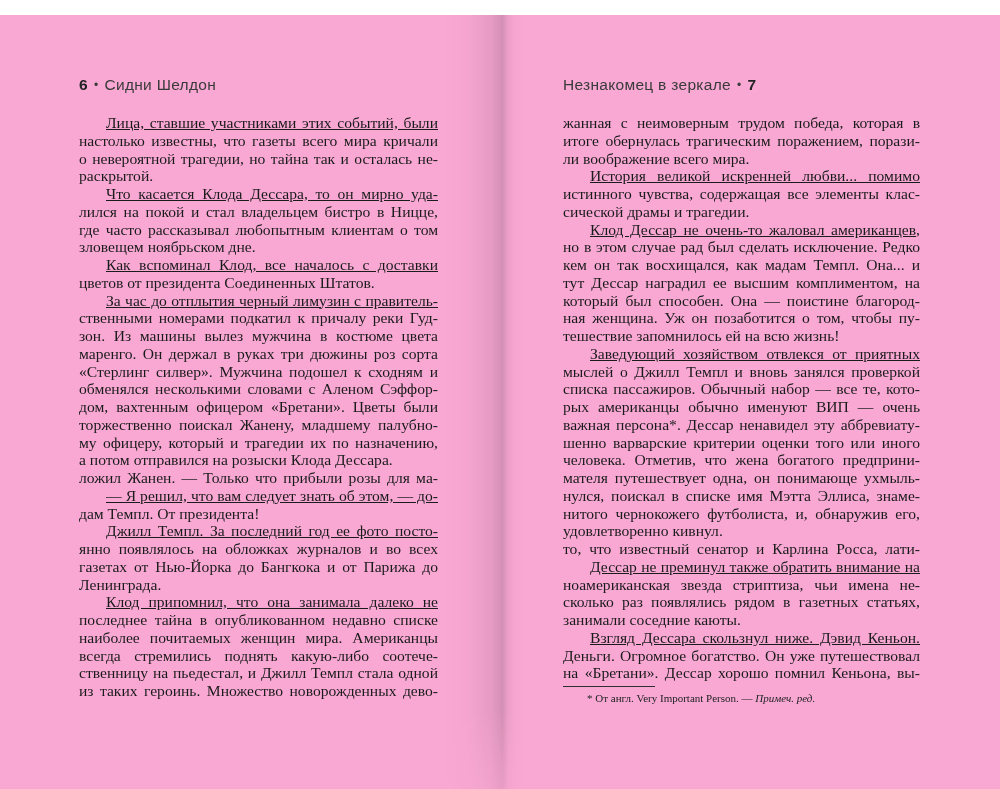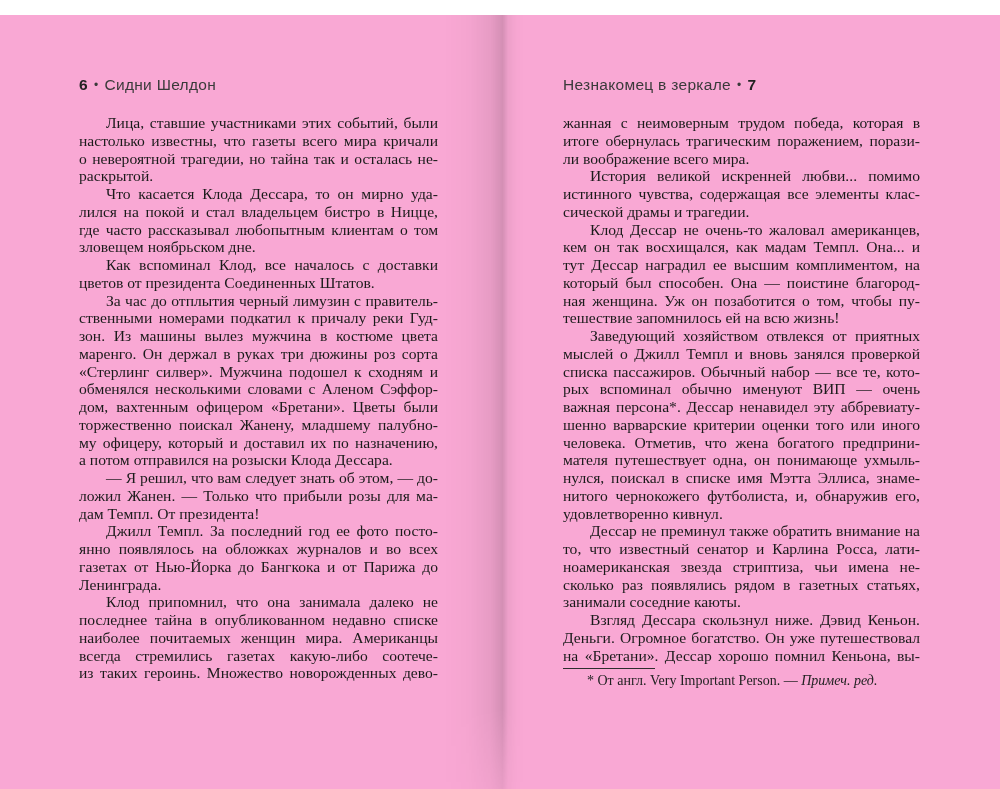--- a/index.html
+++ b/index.html
@@ -69,33 +69,33 @@
   #right-body { left: 563px; width: 357px; }
 
   .para { margin: 0; padding: 0; }
   .line {
     text-align: justify;
     text-align-last: justify;
     white-space: normal;
     overflow: hidden;
     height: 17.75px;
   }
-  .line.first { text-indent: 27px; }
+  .line.first { text-indent: 27px; text-decoration: underline; }
   .line.endline { text-align-last: left; }
 
   .footnote {
     margin-top: 4px;
   }
   .footnote-rule {
     width: 92px;
     border-top: 1.6px solid #2e2e2e;
     margin-bottom: 4px;
   }
   .footnote-text {
-    font-size: 14px;
+    font-size: 11px;
     line-height: 15px;
     text-indent: 24px;
     color: #222;
   }
   .footnote-text .fn-italic { font-style: italic; }
 </style>
 </head>
 <body>
 
 <div class="spread">
@@ -127,79 +127,81 @@
       </div>
       <div class="para">
         <div class="line first">За час до отплытия черный лимузин с правитель-</div>
         <div class="line">ственными номерами подкатил к причалу реки Гуд-</div>
         <div class="line">зон. Из машины вылез мужчина в костюме цвета</div>
         <div class="line">маренго. Он держал в руках три дюжины роз сорта</div>
         <div class="line">«Стерлинг силвер». Мужчина подошел к сходням и</div>
         <div class="line">обменялся несколькими словами с Аленом Сэффор-</div>
         <div class="line">дом, вахтенным офицером «Бретани». Цветы были</div>
         <div class="line">торжественно поискал Жанену, младшему палубно-</div>
-        <div class="line">му офицеру, который и доставил их по назначению,</div>
+        <div class="line">му офицеру, который и трагедии их по назначению,</div>
         <div class="line endline">а потом отправился на розыски Клода Дессара.</div>
       </div>
       <div class="para">
+        <div class="line">ложил Жанен. — Только что прибыли розы для ма-</div>
         <div class="line first">— Я решил, что вам следует знать об этом, — до-</div>
-        <div class="line">ложил Жанен. — Только что прибыли розы для ма-</div>
         <div class="line endline">дам Темпл. От президента!</div>
       </div>
       <div class="para">
         <div class="line first">Джилл Темпл. За последний год ее фото посто-</div>
         <div class="line">янно появлялось на обложках журналов и во всех</div>
         <div class="line">газетах от Нью-Йорка до Бангкока и от Парижа до</div>
         <div class="line endline">Ленинграда.</div>
       </div>
       <div class="para">
         <div class="line first">Клод припомнил, что она занимала далеко не</div>
         <div class="line">последнее тайна в опубликованном недавно списке</div>
         <div class="line">наиболее почитаемых женщин мира. Американцы</div>
-        <div class="line">всегда стремились газетах какую-либо соотече-</div>
+        <div class="line">всегда стремились поднять какую-либо соотече-</div>
+        <div class="line">ственницу на пьедестал, и Джилл Темпл стала одной</div>
         <div class="line">из таких героинь. Множество новорожденных дево-</div>
       </div>
     </div>
 
   <div class="page-body" id="right-body">
 
   <div class="para">
         <div class="line">жанная с неимоверным трудом победа, которая в</div>
         <div class="line">итоге обернулась трагическим поражением, порази-</div>
         <div class="line endline">ли воображение всего мира.</div>
       </div>
       <div class="para">
         <div class="line first">История великой искренней любви... помимо</div>
         <div class="line">истинного чувства, содержащая все элементы клас-</div>
         <div class="line endline">сической драмы и трагедии.</div>
       </div>
       <div class="para">
         <div class="line first">Клод Дессар не очень-то жаловал американцев,</div>
+        <div class="line">но в этом случае рад был сделать исключение. Редко</div>
         <div class="line">кем он так восхищался, как мадам Темпл. Она... и</div>
         <div class="line">тут Дессар наградил ее высшим комплиментом, на</div>
         <div class="line">который был способен. Она — поистине благород-</div>
         <div class="line">ная женщина. Уж он позаботится о том, чтобы пу-</div>
         <div class="line endline">тешествие запомнилось ей на всю жизнь!</div>
       </div>
       <div class="para">
         <div class="line first">Заведующий хозяйством отвлекся от приятных</div>
         <div class="line">мыслей о Джилл Темпл и вновь занялся проверкой</div>
         <div class="line">списка пассажиров. Обычный набор — все те, кото-</div>
-        <div class="line">рых вспоминал обычно именуют ВИП — очень</div>
+        <div class="line">рых американцы обычно именуют ВИП — очень</div>
         <div class="line">важная персона*. Дессар ненавидел эту аббревиату-</div>
         <div class="line">шенно варварские критерии оценки того или иного</div>
         <div class="line">человека. Отметив, что жена богатого предприни-</div>
         <div class="line">мателя путешествует одна, он понимающе ухмыль-</div>
         <div class="line">нулся, поискал в списке имя Мэтта Эллиса, знаме-</div>
         <div class="line">нитого чернокожего футболиста, и, обнаружив его,</div>
         <div class="line endline">удовлетворенно кивнул.</div>
       </div>
       <div class="para">
+        <div class="line">то, что известный сенатор и Карлина Росса, лати-</div>
         <div class="line first">Дессар не преминул также обратить внимание на</div>
-        <div class="line">то, что известный сенатор и Карлина Росса, лати-</div>
         <div class="line">ноамериканская звезда стриптиза, чьи имена не-</div>
         <div class="line">сколько раз появлялись рядом в газетных статьях,</div>
         <div class="line endline">занимали соседние каюты.</div>
       </div>
       <div class="para">
         <div class="line first">Взгляд Дессара скользнул ниже. Дэвид Кеньон.</div>
         <div class="line">Деньги. Огромное богатство. Он уже путешествовал</div>
         <div class="line">на «Бретани». Дессар хорошо помнил Кеньона, вы-</div>
       </div>
       <div class="footnote">

